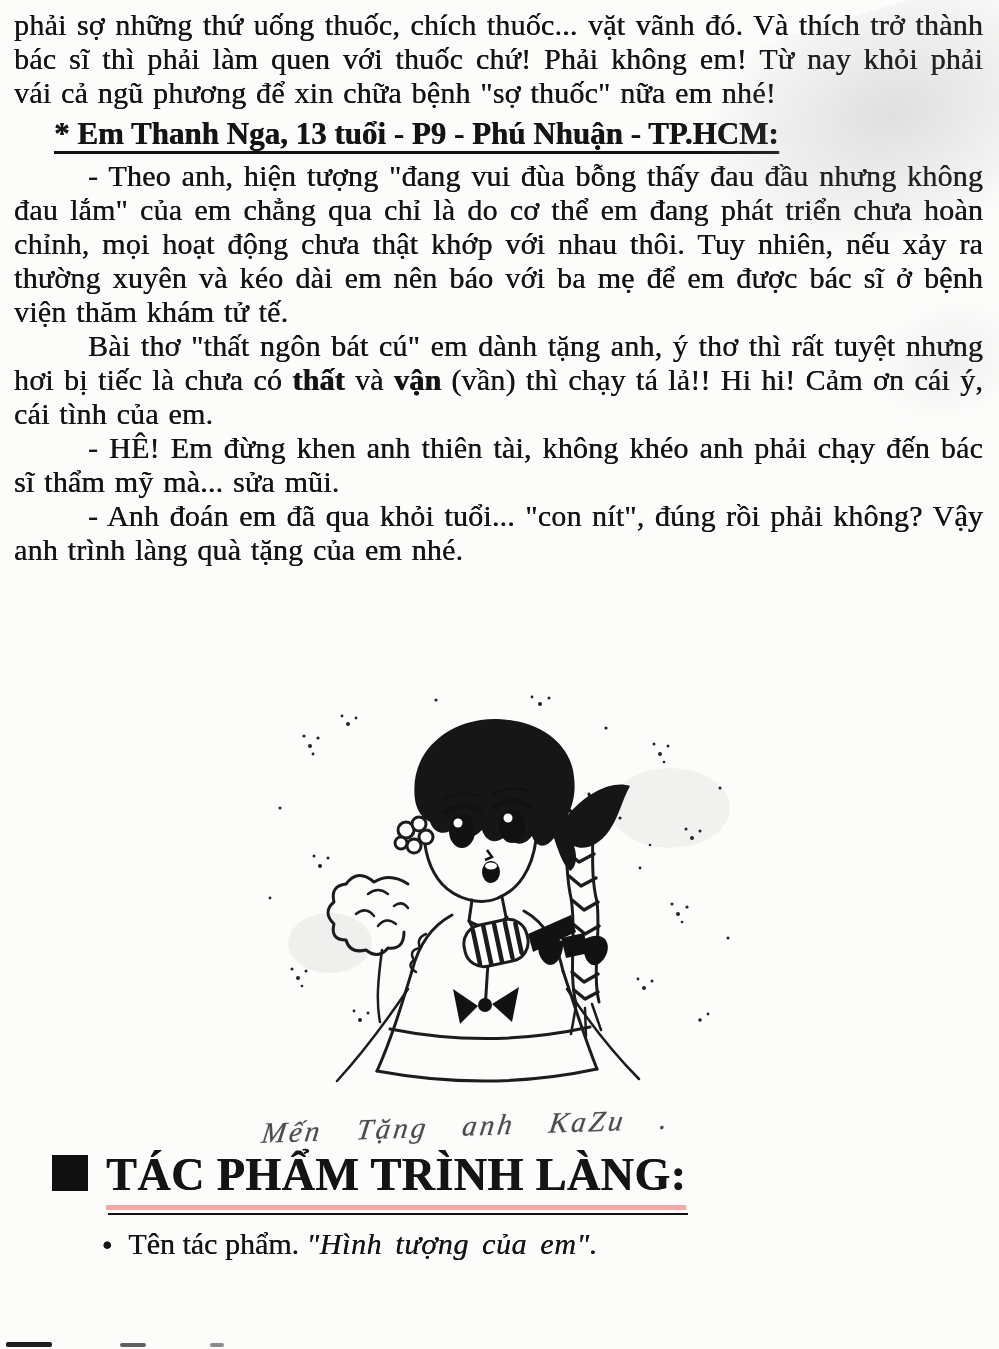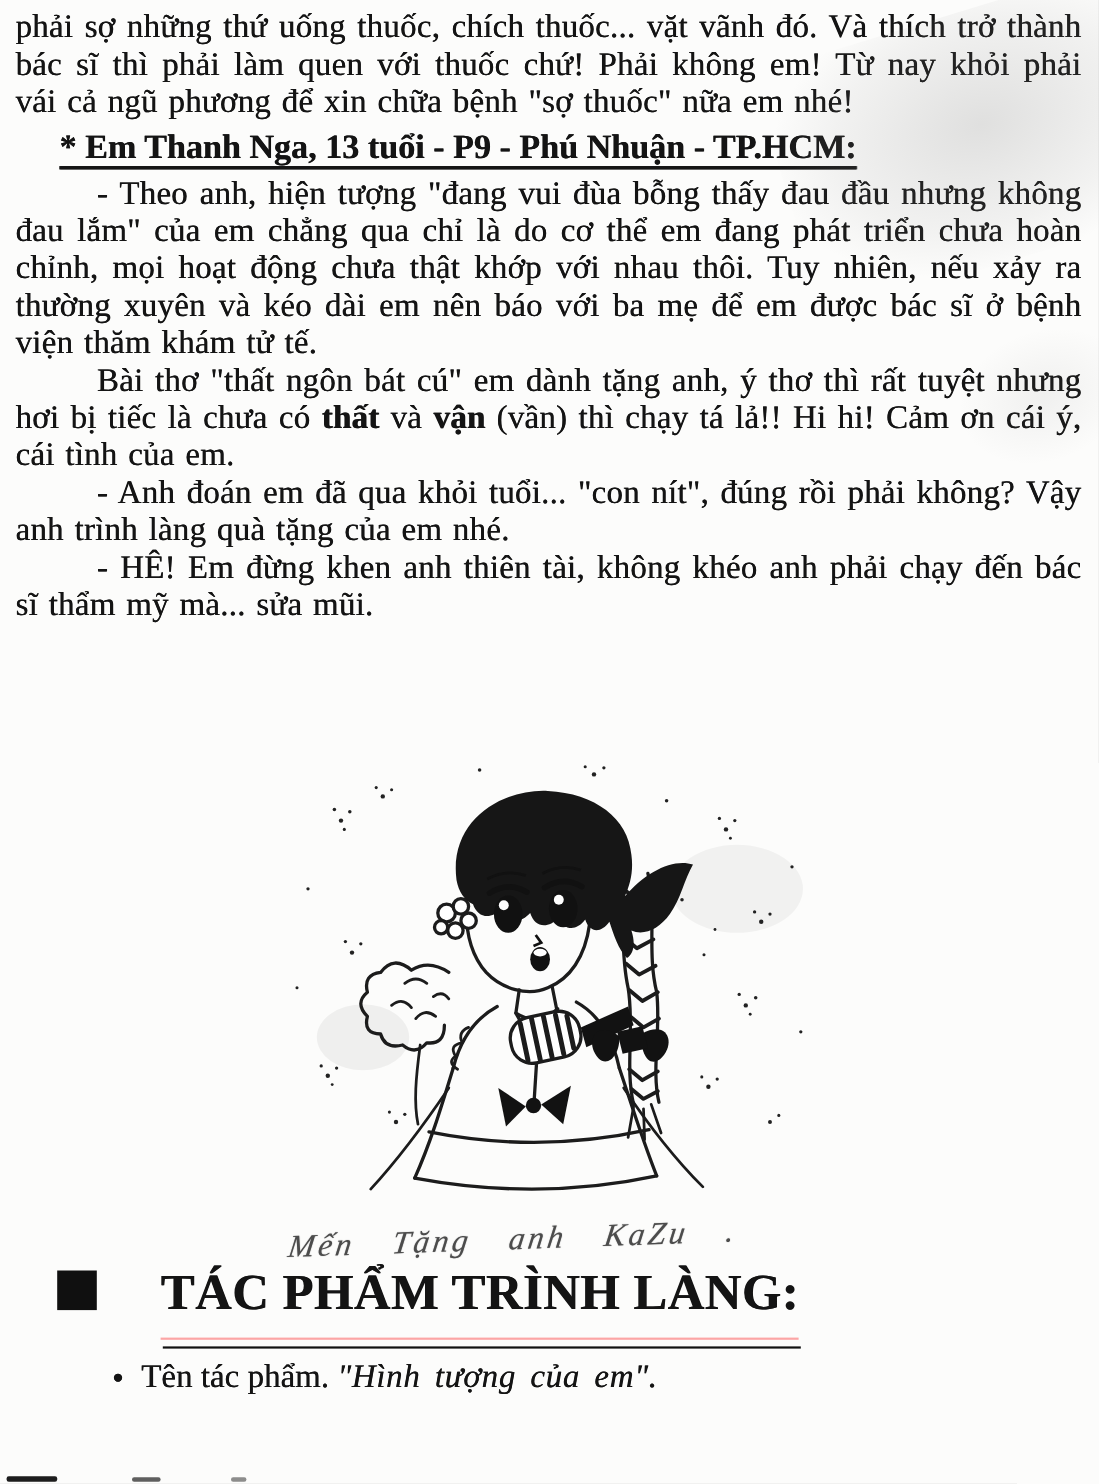--- a/index.html
+++ b/index.html
@@ -66,23 +66,22 @@
     text-shadow:0 0 1px rgba(40,40,40,.55);
     white-space:nowrap;
   }
 
   
   .showcase{position:absolute;left:14px;right:16px;top:1150px;}
   .showcase-title{font-size:46px;line-height:50px;font-weight:700;letter-spacing:.5px;white-space:nowrap;}
   .sq{display:inline-block;width:36px;height:36px;background:#101010;margin:0 18px 0 38px;transform:translateY(1px);}
   .title-text{
     display:inline-block;position:relative;
-    padding-bottom:16px;border-bottom:2px solid #fca5a5;
+    padding-bottom:5px;border-bottom:5px solid #fca5a5;
     text-shadow:.6px 0 0 currentColor;
-    margin-left:40px;
   }
   .title-text::after{content:"";position:absolute;left:2px;right:-2px;bottom:-10px;height:2px;background:#101010;}
   .bullet{
     margin:0;font-size:30px;line-height:33px;
     text-align:justify;text-indent:88px;
     text-shadow:.3px 0 0 currentColor;
   }
   .bullet.first{margin-top:17px;margin-bottom:9px;}
   .dot{font-size:17px;vertical-align:4px;margin-right:16px;}
   .bullet .label{
@@ -100,23 +99,23 @@
 
   <p class="body intro">phải sợ những thứ uống thuốc, chích thuốc... vặt vãnh đó. Và thích trở thành bác sĩ thì phải làm quen với thuốc chứ! Phải không em! Từ nay khỏi phải vái cả ngũ phương để xin chữa bệnh "sợ thuốc" nữa em nhé!</p>
 
   <p class="letter-heading">* Em Thanh Nga, 13 tuổi - P9 - Phú Nhuận - TP.HCM:</p>
 
   <p class="body indent">- Theo anh, hiện tượng "đang vui đùa bỗng thấy đau đầu nhưng không đau lắm" của em chẳng qua chỉ là do cơ thể em đang phát triển chưa hoàn chỉnh, mọi hoạt động chưa thật khớp với nhau thôi. Tuy nhiên, nếu xảy ra thường xuyên và kéo dài em nên báo với ba mẹ để em được bác sĩ ở bệnh viện thăm khám tử tế.</p>
 
   <p class="body indent"><span>Bài thơ "thất ngôn bát cú" em dành tặng anh, ý thơ thì rất tuyệt nhưng hơi bị tiếc là chưa có </span><b>thất</b><span> và </span><b>vận</b><span> (vần) thì chạy tá lả!! Hi hi! Cảm ơn cái ý, cái tình của em.</span></p>
 
 
+  <p class="body indent">- HÊ! Em đừng khen anh thiên tài, không khéo anh phải chạy đến bác sĩ thẩm mỹ mà... sửa mũi.</p>
+
   <p class="body indent">- Anh đoán em đã qua khỏi tuổi... "con nít", đúng rồi phải không? Vậy anh trình làng quà tặng của em nhé.</p>
-
-  <p class="body indent">- HÊ! Em đừng khen anh thiên tài, không khéo anh phải chạy đến bác sĩ thẩm mỹ mà... sửa mũi.</p>
 
   <div class="illustration">
     <svg viewBox="0 0 520 410" width="520" height="410" xmlns="http://www.w3.org/2000/svg">
 
       <ellipse cx="430" cy="120" rx="60" ry="40" fill="#000" opacity="0.045"></ellipse>
       <ellipse cx="90" cy="255" rx="42" ry="30" fill="#000" opacity="0.05"></ellipse>
       <g fill="none" stroke="#1c1c1c" stroke-width="3" stroke-linecap="round" stroke-linejoin="round">
 
         <path d="M186,110 C180,150 186,178 202,196 C216,211 240,218 258,210 C278,202 292,182 296,152 C298,136 298,122 296,110"></path>
 

